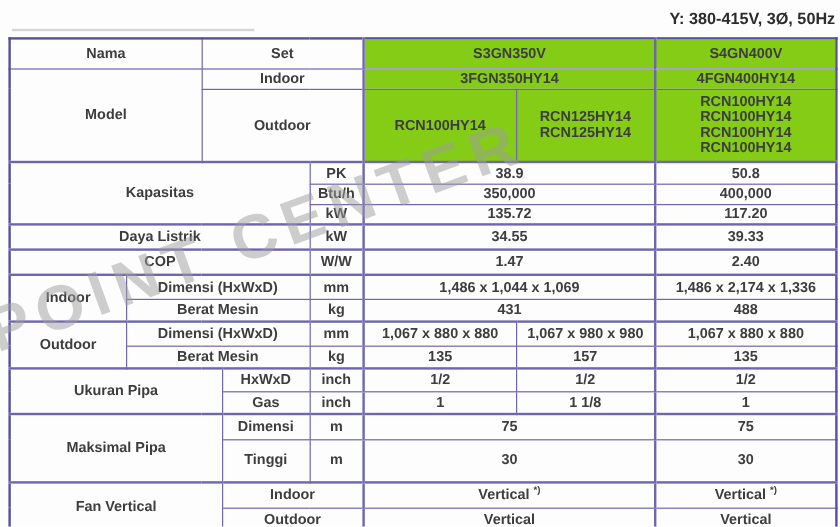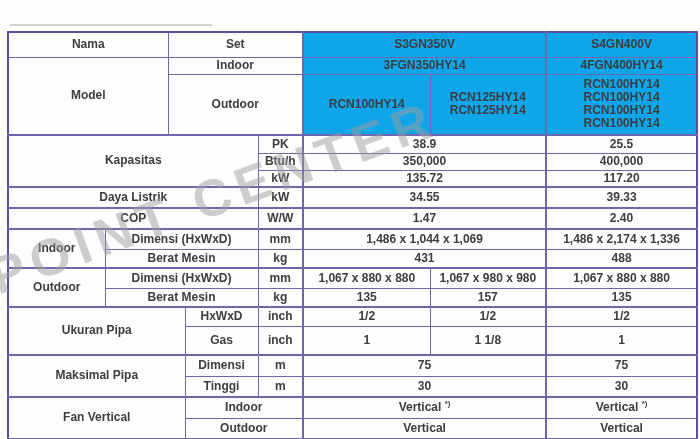--- a/index.html
+++ b/index.html
@@ -16,41 +16,42 @@
     position:absolute;left:7px;top:31px;width:690px;
     border-collapse:collapse;table-layout:fixed;
     border:2px solid #57509e;
   }
   table.spec td{
     border:1px solid #6e66ae;
     padding:0;margin:0;text-align:center;vertical-align:middle;
     font-size:12px;font-weight:bold;color:#3d3d3f;line-height:1.1;
     overflow:hidden;white-space:nowrap;
   }
-  td.navy{background:#0ea5e9;color:#f0f0f6;}
+  td.navy{background:#84cc16;color:#f0f0f6;}
   td.accent{color:#93a0dc;}
   td.small{font-size:10.8px;line-height:12px;}
   td.tiny{font-size:10.5px;line-height:11.5px;}
   .bt2{border-top-width:2px !important;}
   .bl2{border-left-width:2px !important;}
   td.clip{vertical-align:top;padding-top:4px;color:#d9dcef;}
   sup{font-size:8px;vertical-align:super;line-height:0;}
   .watermark{
     position:absolute;left:-8px;top:248px;z-index:5;pointer-events:none;
     font-size:52px;font-weight:bold;letter-spacing:7px;color:#9e9e9e;opacity:0.5;
     transform:rotate(-20deg);transform-origin:0 50%;white-space:nowrap;
   }
 </style>
 </head>
 <body>
 
 <div class="canvas">
 
   <div class="faint-line"></div>
 
+  <div class="power-note">Y: 380-415V, 3Ø, 50Hz</div>
 
   <table class="spec">
     <colgroup>
       <col style="width:97px">
         <col style="width:63px">
         <col style="width:17px">
         <col style="width:73px">
       <col style="width:45px">
         <col style="width:127px">
         <col style="width:116px">
@@ -84,21 +85,21 @@
         <div>RCN100HY14</div>
         <div>RCN100HY14</div>
         <div>RCN100HY14</div>
       </td>
     </tr>
 
     <tr style="height:18px" class="grp">
       <td colspan="4" rowspan="3" class="bt2">Kapasitas</td>
       <td class="bt2">PK</td>
       <td colspan="2" class="bt2 bl2">38.9</td>
-      <td class="bt2 bl2">25.5</td>
+      <td class="bt2 bl2">50.8</td>
     </tr>
 
     <tr style="height:17px">
       <td>Btu/h</td>
       <td colspan="2" class="bl2">350,000</td>
       <td class="bl2">400,000</td>
     </tr>
 
     <tr style="height:17px">
       <td>kW</td>
@@ -154,37 +155,37 @@
 
     <tr style="height:19px">
       <td colspan="3" rowspan="2" class="bt2">Ukuran Pipa</td>
       <td class="bt2">HxWxD</td>
       <td class="bt2">inch</td>
       <td class="bt2 bl2">1/2</td>
       <td class="bt2">1/2</td>
       <td class="bt2 bl2">1/2</td>
     </tr>
 
-    <tr style="height:29px">
+    <tr style="height:19px">
       <td>Gas</td>
       <td>inch</td>
       <td class="bl2">1</td>
       <td>1 1/8</td>
       <td class="bl2">1</td>
     </tr>
 
     <tr style="height:21px">
       <td colspan="3" rowspan="2" class="bt2">Maksimal Pipa</td>
       <td class="bt2">Dimensi</td>
       <td class="bt2">m</td>
       <td colspan="2" class="bt2 bl2">75</td>
       <td class="bt2 bl2">75</td>
     </tr>
 
-    <tr style="height:21px">
+    <tr style="height:36px">
       <td>Tinggi</td>
       <td>m</td>
       <td colspan="2" class="bl2">30</td>
       <td class="bl2">30</td>
     </tr>
 
     <tr style="height:21px">
       <td colspan="3" rowspan="2" class="bt2">Fan Vertical</td>
       <td colspan="2" class="bt2">Indoor</td>
       <td colspan="2" class="bt2 bl2"><span>Vertical</span>&nbsp;<sup>*)</sup></td>

